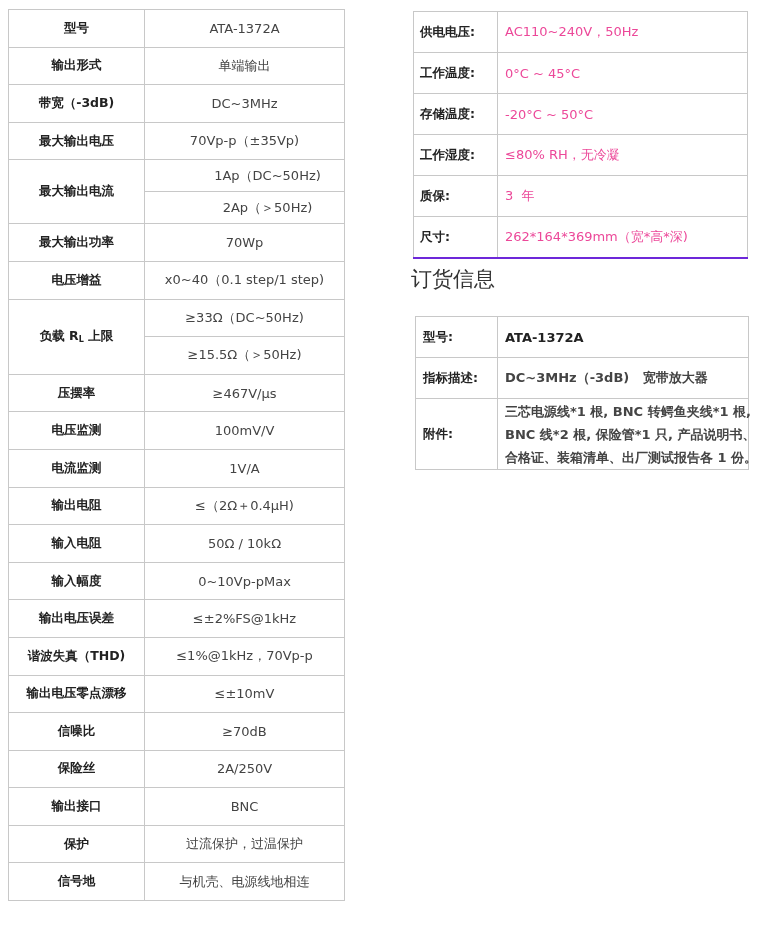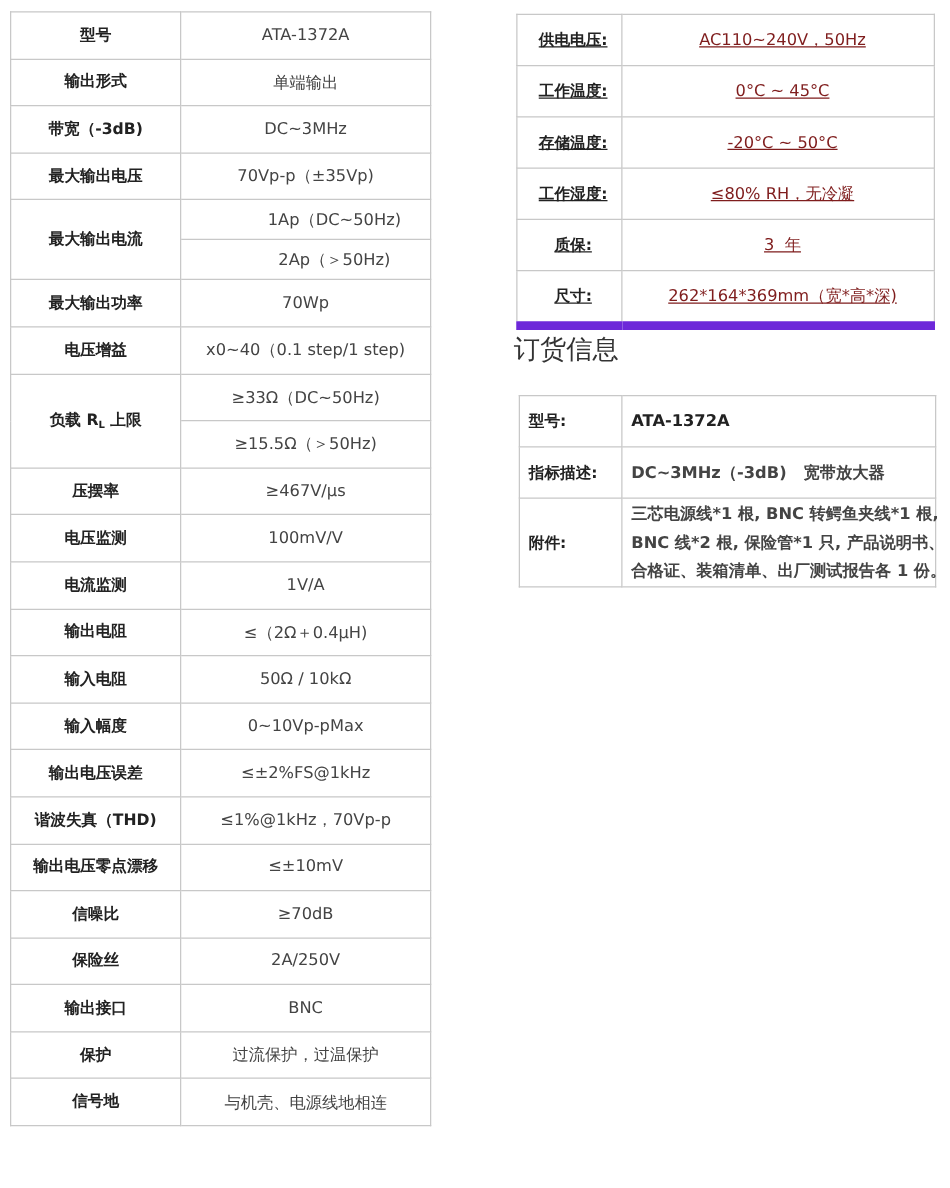--- a/index.html
+++ b/index.html
@@ -15,24 +15,24 @@
   #spec-table col.c1 { width: 136px; }
   #spec-table col.c2 { width: 200px; }
   #spec-table td { height: 36.6px; text-align: center; vertical-align: middle; }
   #spec-table td.sub { height: 31px; padding-left: 46px; }
   #spec-table td.k { font-weight: bold; color: #222; font-size: 12.5px; }
   #spec-table td.v { color: #444; }
 
   #env-table { position: absolute; left: 413px; top: 11px; width: 334px; }
   #env-table col.c1 { width: 84px; }
   #env-table col.c2 { width: 250px; }
-  #env-table td { height: 40px; text-align: center; vertical-align: middle; padding-left: 6px; text-decoration: underline; }
-  #env-table td.v { padding-left: 7px; color: #7f1d1d; }
+  #env-table td { height: 40px; text-align: left; vertical-align: middle; padding-left: 6px; }
+  #env-table td.v { padding-left: 7px; color: #ec4899; }
   #env-table td.k { font-weight: bold; color: #222; font-size: 12.5px; }
-  #env-table tr:last-child td { border-bottom: 7px solid #6d28d9; margin-top: 24px; }
+  #env-table tr:last-child td { border-bottom: 2px solid #6d28d9; margin-top: 24px; }
 
   #order-title {
     position: absolute; left: 411px; top: 265px;
     font-size: 21px; color: #333; font-weight: normal;
   }
 
   #order-table { position: absolute; left: 415px; top: 306px; width: 333px; margin-top: 10px; }
   #order-table col.c1 { width: 82px; }
   #order-table col.c2 { width: 251px; }
   #order-table td { height: 40px; text-align: left; vertical-align: middle; padding-left: 7px; }

